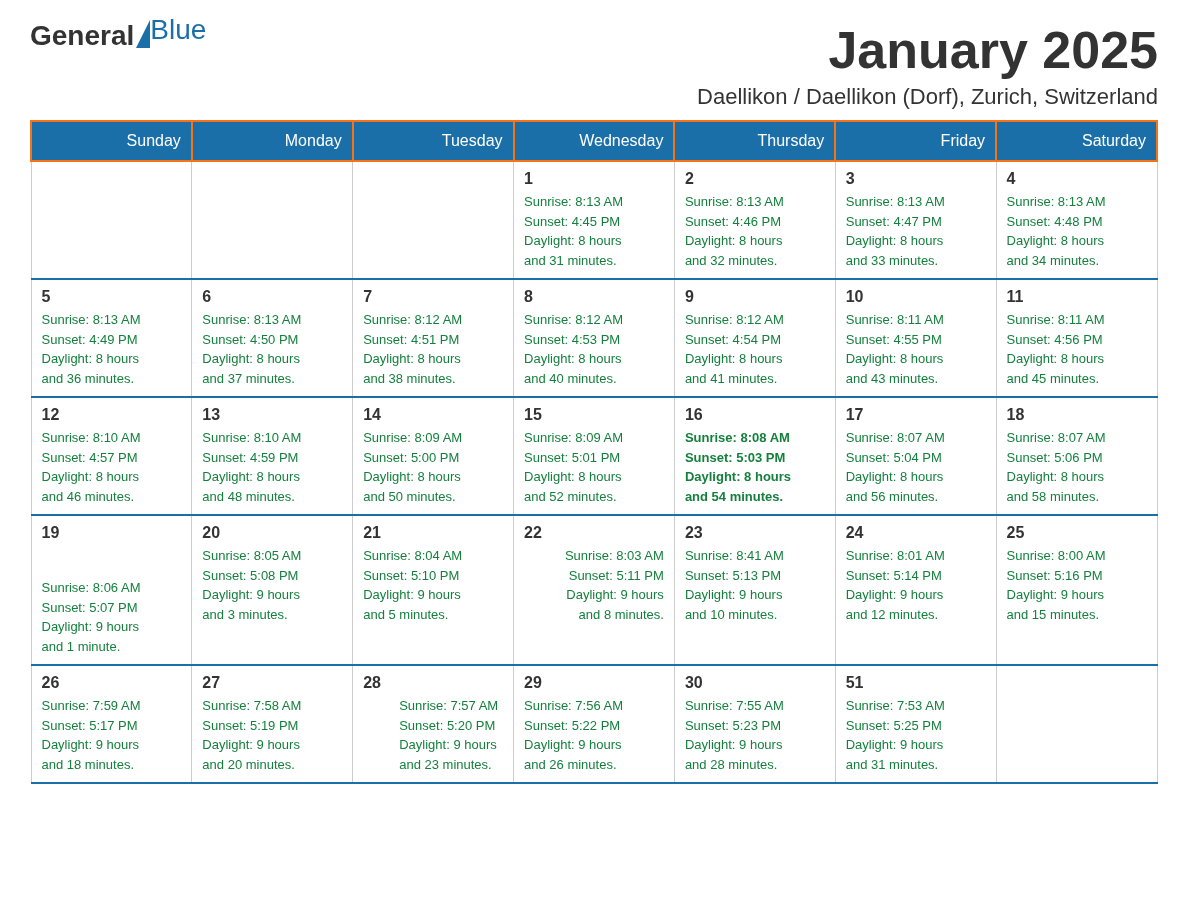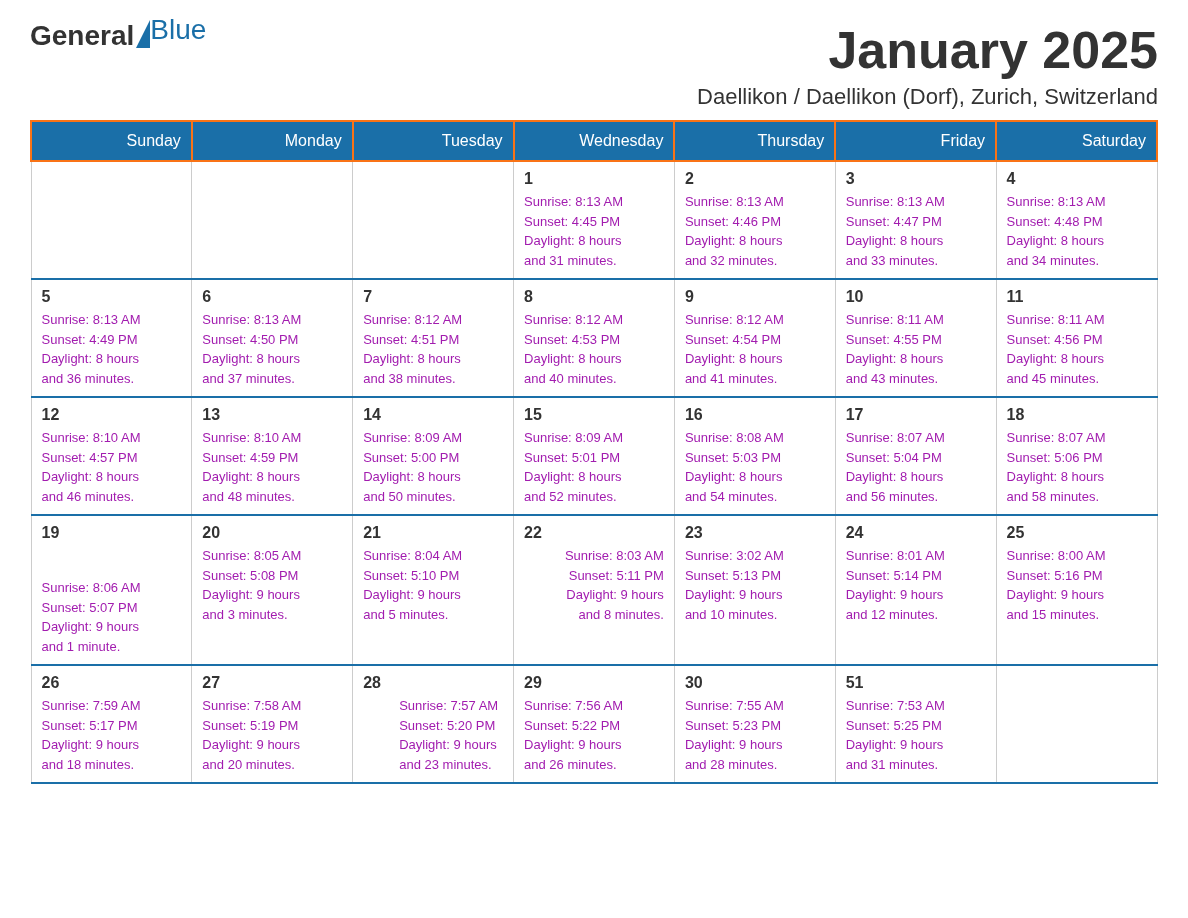--- a/index.html
+++ b/index.html
@@ -78,21 +78,21 @@
     }
     .day-number {
       font-size: 16px;
       font-weight: bold;
       color: #333;
       display: block;
       margin-bottom: 4px;
     }
     .day-info {
       font-size: 13px;
-      color: #a21caf;
+      color: #15803d;
       line-height: 1.5;
     }
     .empty-cell {
       background: #fff;
     }
   </style>
 </head>
 <body>
 
 <div class="header-area">
@@ -229,21 +229,21 @@
         </td>
         <td>
           <span class="day-number">15</span>
           <div class="day-info" style="white-space: pre-line;">Sunrise: 8:09 AM
 Sunset: 5:01 PM
 Daylight: 8 hours
 and 52 minutes.</div>
         </td>
         <td>
           <span class="day-number">16</span>
-          <div class="day-info" style="white-space: pre-line;">Sunrise: 8:08 AM
+          <div class="day-info" style="white-space: pre-line; font-weight: bold;">Sunrise: 8:08 AM
 Sunset: 5:03 PM
 Daylight: 8 hours
 and 54 minutes.</div>
         </td>
         <td>
           <span class="day-number">17</span>
           <div class="day-info" style="white-space: pre-line;">Sunrise: 8:07 AM
 Sunset: 5:04 PM
 Daylight: 8 hours
 and 56 minutes.</div>
@@ -280,21 +280,21 @@
         </td>
         <td>
           <span class="day-number">22</span>
           <div class="day-info" style="white-space: pre-line; text-align: right;">Sunrise: 8:03 AM
 Sunset: 5:11 PM
 Daylight: 9 hours
 and 8 minutes.</div>
         </td>
         <td>
           <span class="day-number">23</span>
-          <div class="day-info" style="white-space: pre-line;">Sunrise: 3:02 AM
+          <div class="day-info" style="white-space: pre-line;">Sunrise: 8:41 AM
 Sunset: 5:13 PM
 Daylight: 9 hours
 and 10 minutes.</div>
         </td>
         <td>
           <span class="day-number">24</span>
           <div class="day-info" style="white-space: pre-line;">Sunrise: 8:01 AM
 Sunset: 5:14 PM
 Daylight: 9 hours
 and 12 minutes.</div>

